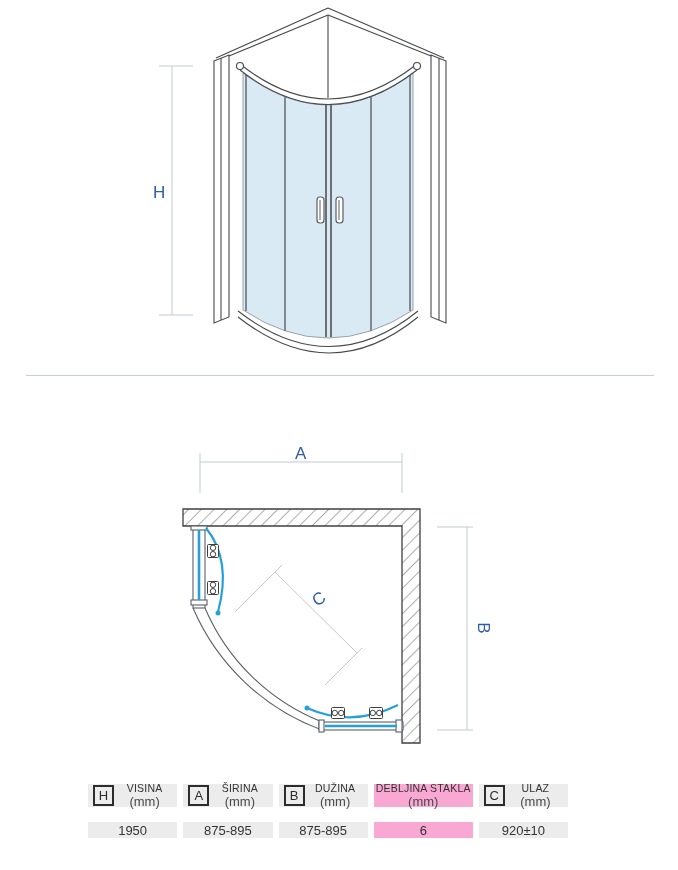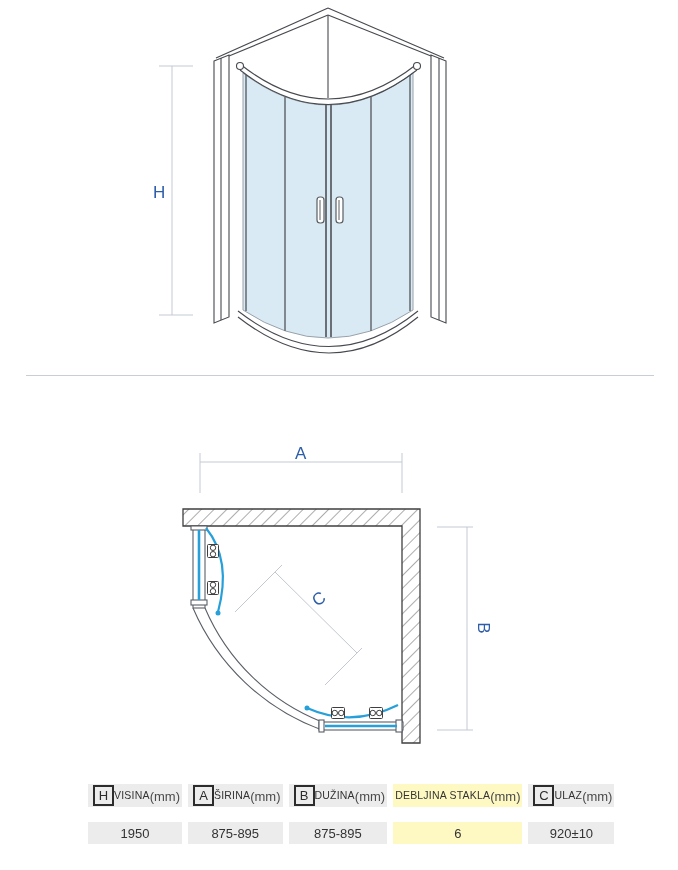--- a/index.html
+++ b/index.html
@@ -8,27 +8,27 @@
   svg{position:absolute;left:0;display:block;}
   .front-svg{top:0;}
   .plan-svg{top:430px;}
   .divider{position:absolute;top:375px;left:26px;width:628px;height:0;border-top:1px solid #c9cdd5;}
   .dim-label{fill:#2e5da9;font-size:17px;font-family:"Liberation Sans",sans-serif;}
   
   .spec-table{position:absolute;top:784px;left:88px;width:480px;display:flex;gap:6px;}
   .col{flex:1;display:flex;flex-direction:column;}
   .hdr{height:23px;background:#ececec;display:flex;align-items:center;padding:0 2px;}
   .hdr.center{justify-content:center;}
-  .col.white .hdr,.col.white .val{background:#fef9c3;}
+  .col.white .hdr,.col.white .val{background:#f9a8d4;}
   .letterbox{width:17px;height:17px;border:2px solid #2c2c2c;display:flex;align-items:center;justify-content:center;
     font-size:13px;color:#2c2c2c;margin-left:3px;flex:0 0 auto;background:transparent;}
-  .hdr-label{flex:1;display:flex;flex-direction:row;align-items:center;line-height:1;}
+  .hdr-label{flex:1;display:flex;flex-direction:column;align-items:center;line-height:1;}
   .nm{font-size:10.5px;color:#333;white-space:nowrap;letter-spacing:.2px;}
   .unit{font-size:13px;color:#4a4a4a;margin-top:1px;}
-  .val{margin-top:15px;height:22px;background:#ececec;display:flex;align-items:center;justify-content:center;
+  .val{margin-top:15px;height:16px;background:#ececec;display:flex;align-items:center;justify-content:center;
     font-size:13px;color:#333;}
 </style>
 </head>
 <body>
 
 <div class="canvas">
 
   <svg class="front-svg" width="678" height="380" viewBox="0 0 678 380">
     <g stroke="#46494e" stroke-width="1.1" fill="none">
 

